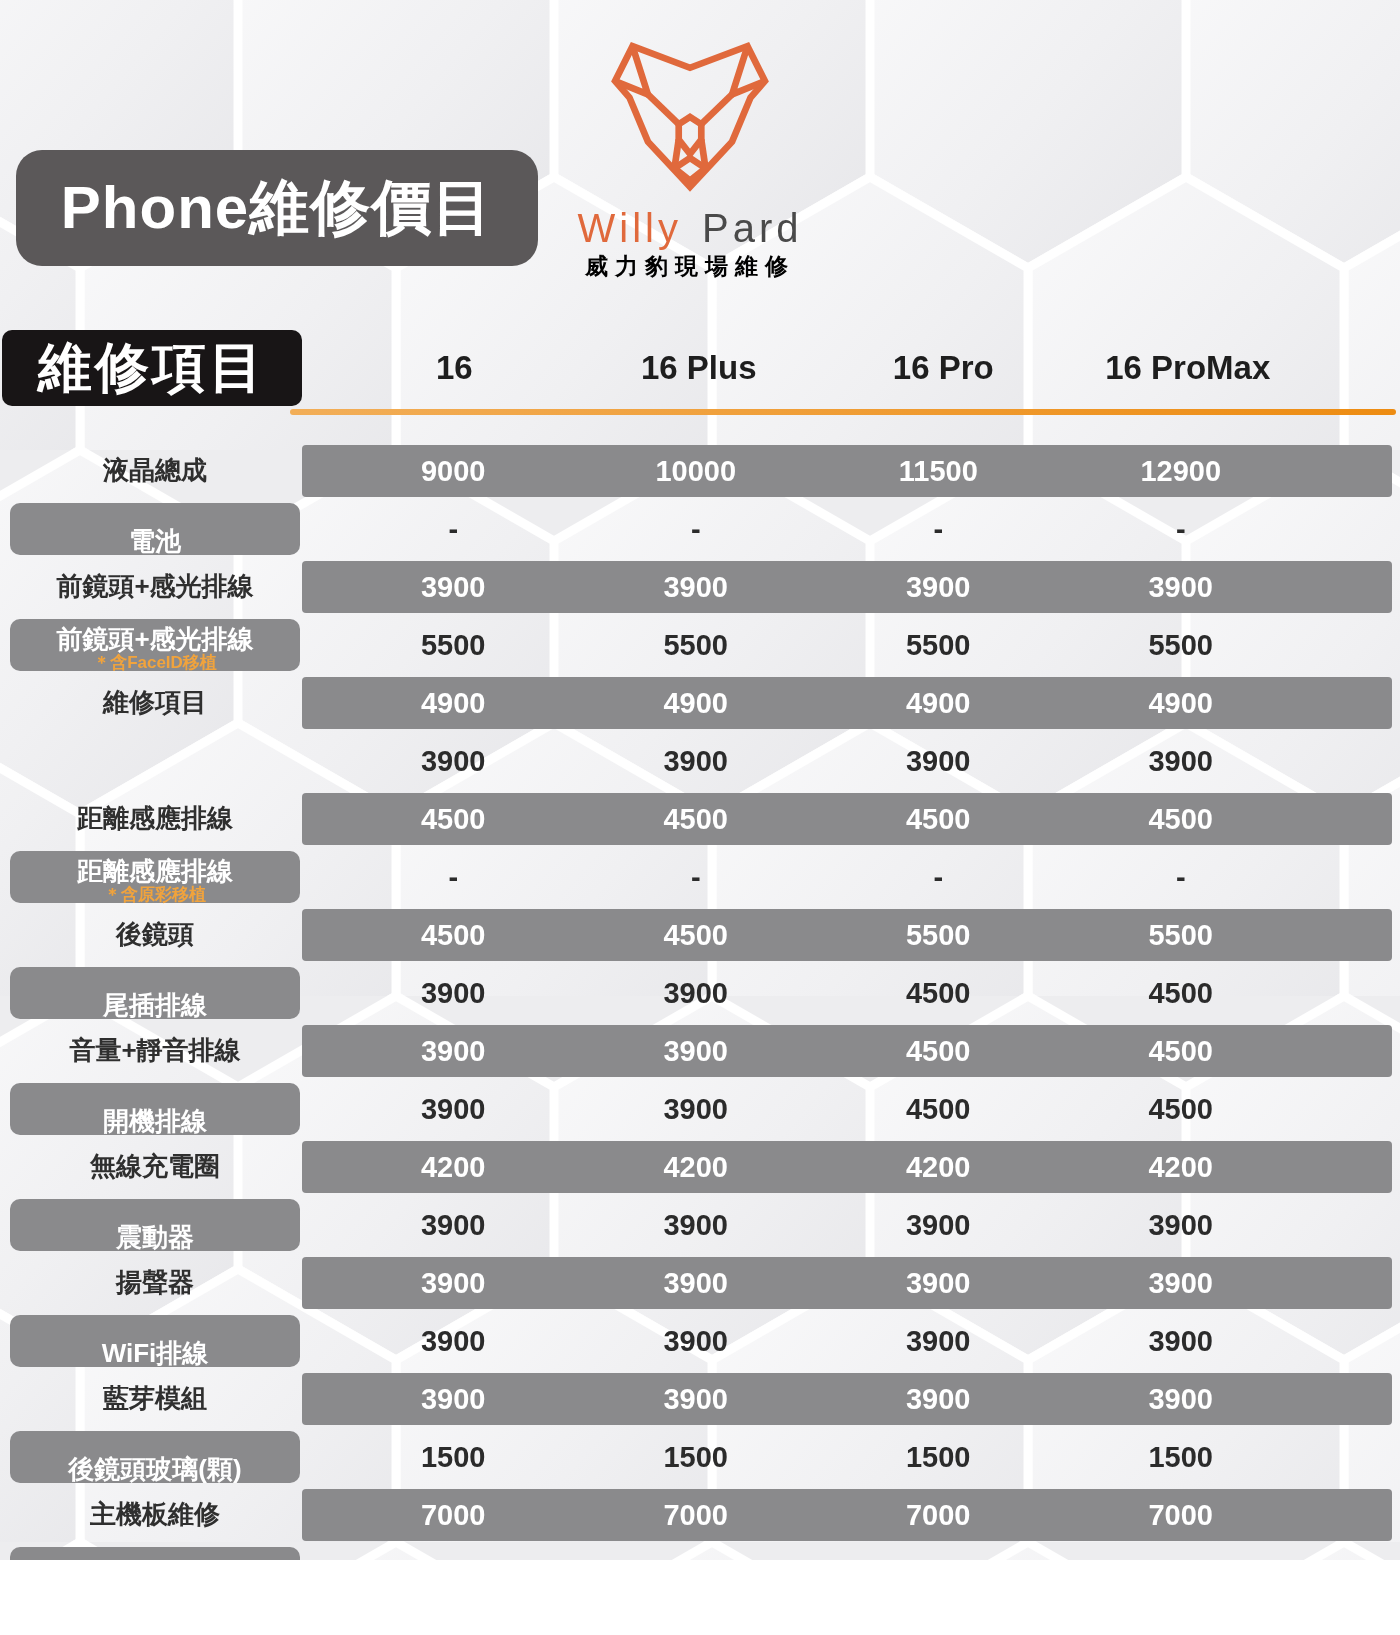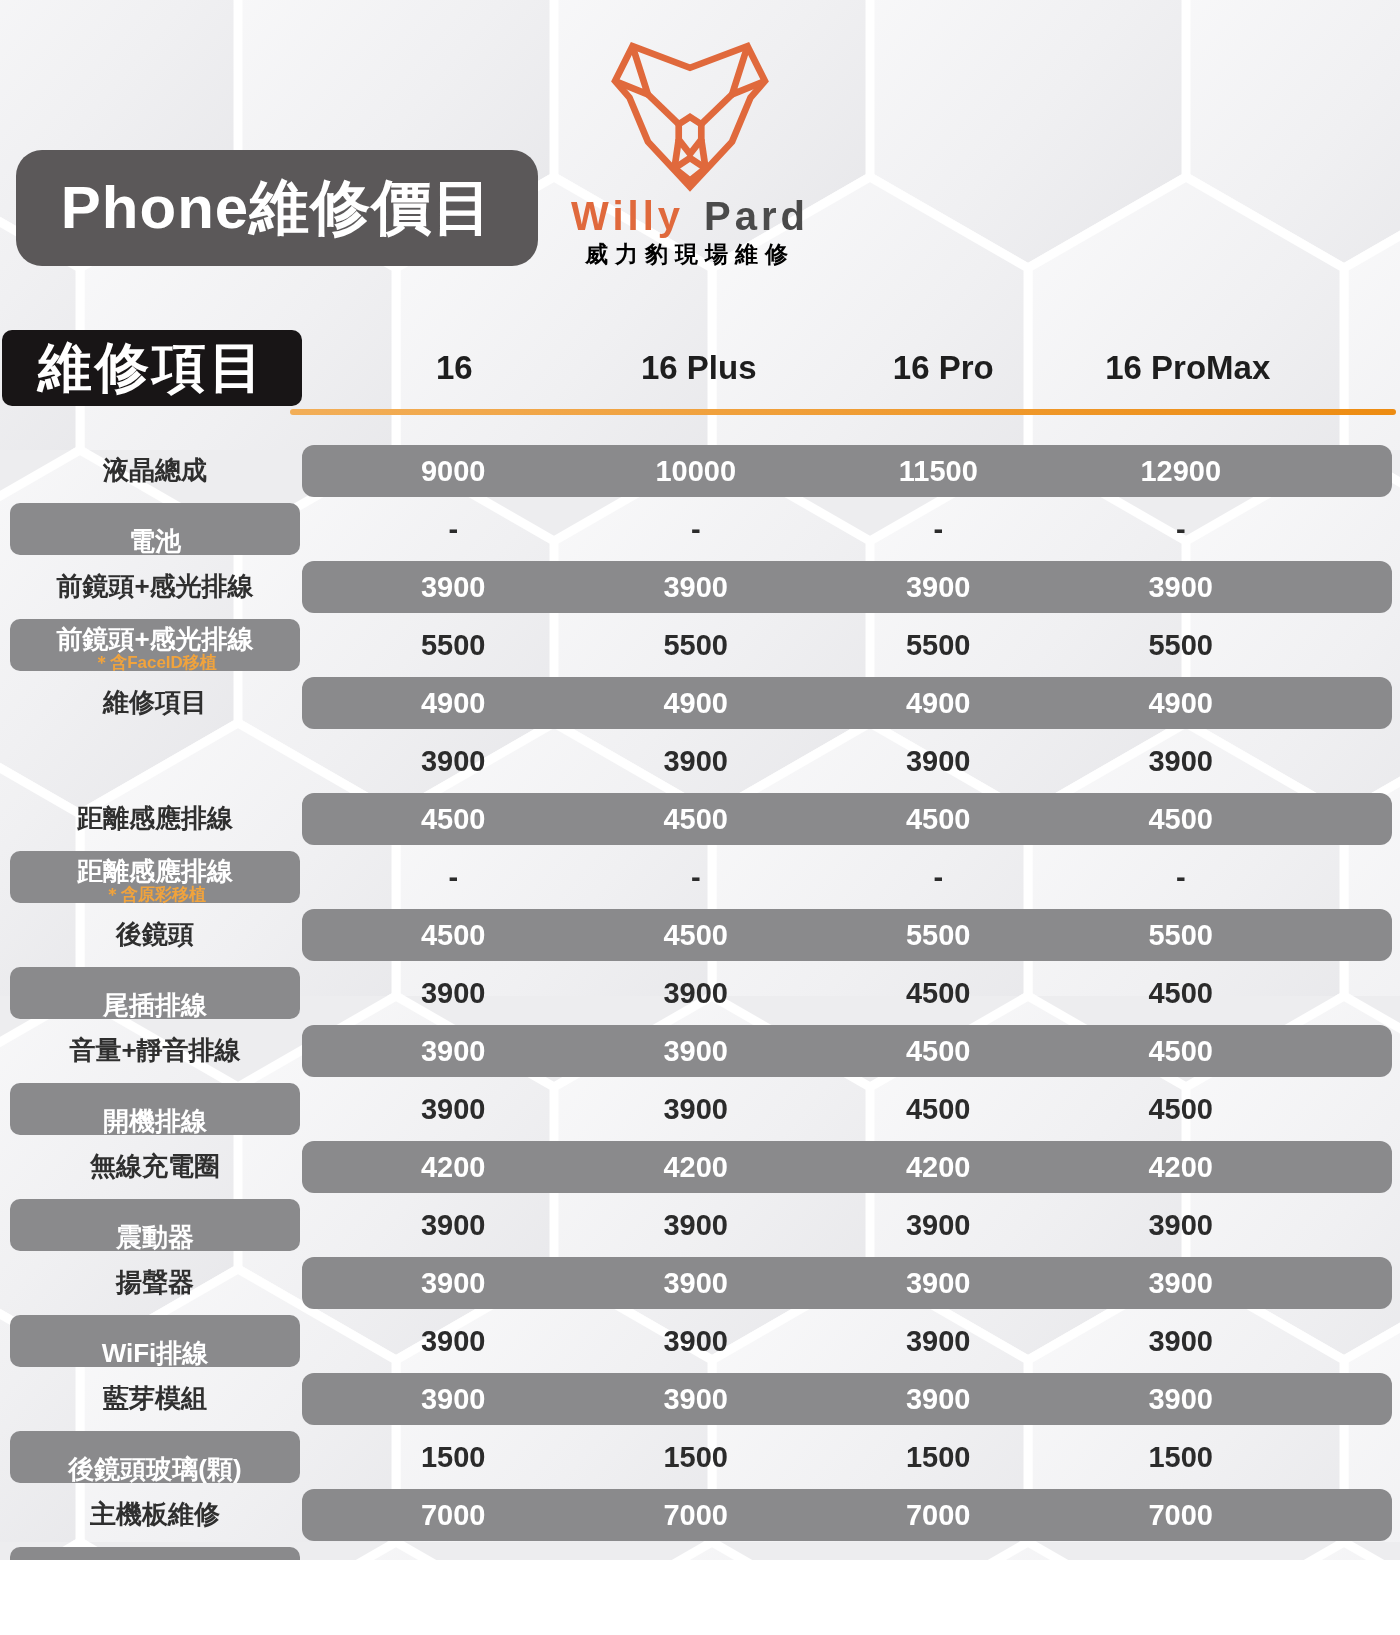--- a/index.html
+++ b/index.html
@@ -12,21 +12,21 @@
 
   
   .title-box{
     position:absolute;left:16px;top:150px;width:522px;height:116px;
     background:#5b5859;border-radius:26px;
     display:flex;align-items:center;justify-content:center;
     color:#ffffff;font-size:60px;font-weight:700;letter-spacing:1px;white-space:nowrap;
   }
   .brand{position:absolute;left:558px;top:38px;width:264px;text-align:center;}
   .brand svg{display:block;margin:0 auto;}
-  .brand-name{margin-top:0;font-size:40px;font-weight:700;letter-spacing:4px;white-space:nowrap;}
+  .brand-name{margin-top:12px;font-size:40px;font-weight:400;letter-spacing:4px;white-space:nowrap;}
   .brand-name .orange{color:#e0693c;margin-right:20px;}
   .brand-name .dark{color:#4a4a4a;}
   .brand-sub{margin-top:0;font-size:23px;font-weight:700;letter-spacing:7px;color:#000000;white-space:nowrap;}
 
   
   .corner{
     position:absolute;left:2px;top:330px;width:300px;height:76px;
     background:#181516;border-radius:10px;color:#ffffff;
     display:flex;align-items:center;justify-content:center;
     font-size:54px;font-weight:700;letter-spacing:3px;
@@ -53,21 +53,21 @@
     display:flex;flex-direction:column;align-items:center;justify-content:center;
     font-size:26px;font-weight:700;color:#2f2f2f;line-height:1.05;text-align:center;
   }
   .row.boxed .row-label{background:#8a8a8c;border-radius:10px;color:#ffffff;justify-content:flex-end;}
   .note{font-size:17px;font-weight:700;color:#f1a33c;line-height:1;margin-top:1px;}
   .row-values{
     position:absolute;left:302px;top:0;width:1090px;height:52px;
     display:flex;align-items:center;padding:0 90px 0 30px;box-sizing:border-box;
     color:#2b2b2b;
   }
-  .row.barred .row-values{background:#8a8a8c;border-radius:12px;color:#ffffff;}
+  .row.barred .row-values{background:#8a8a8c;border-radius:4px;color:#ffffff;}
   .cell{flex:1;text-align:center;font-size:29px;font-weight:600;}
 </style>
 </head>
 <body>
 
 <div class="canvas">
 
   <svg class="bg" width="1400" height="1635" viewBox="0 0 1400 1635">
     <defs>
       <linearGradient id="hexg" x1="0" y1="0" x2="1" y2="1">

